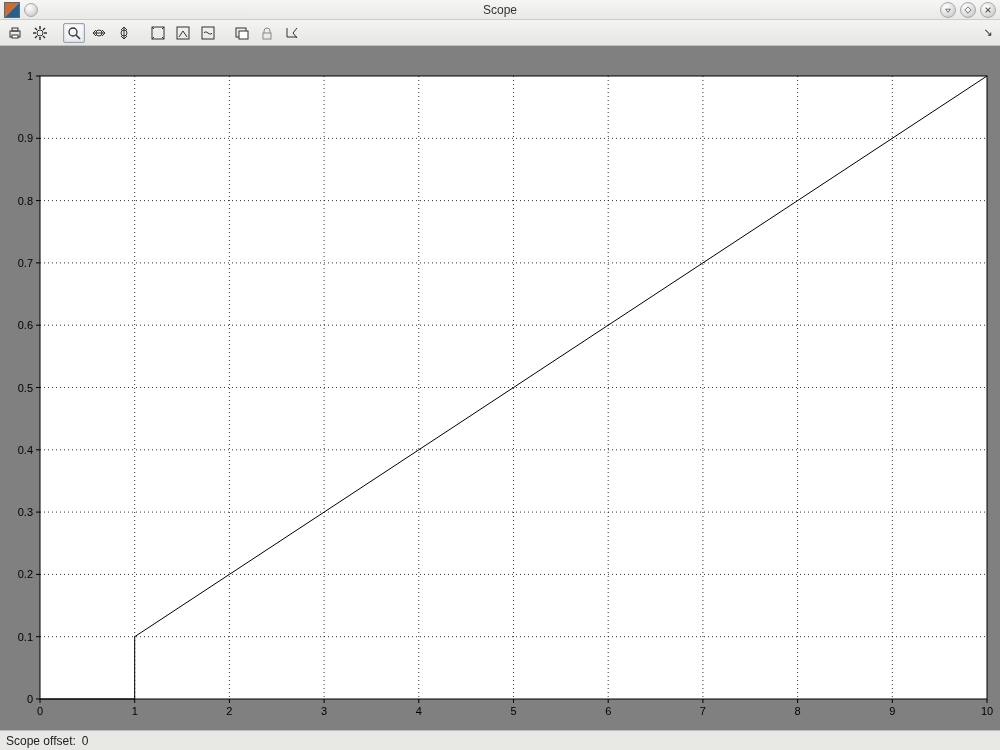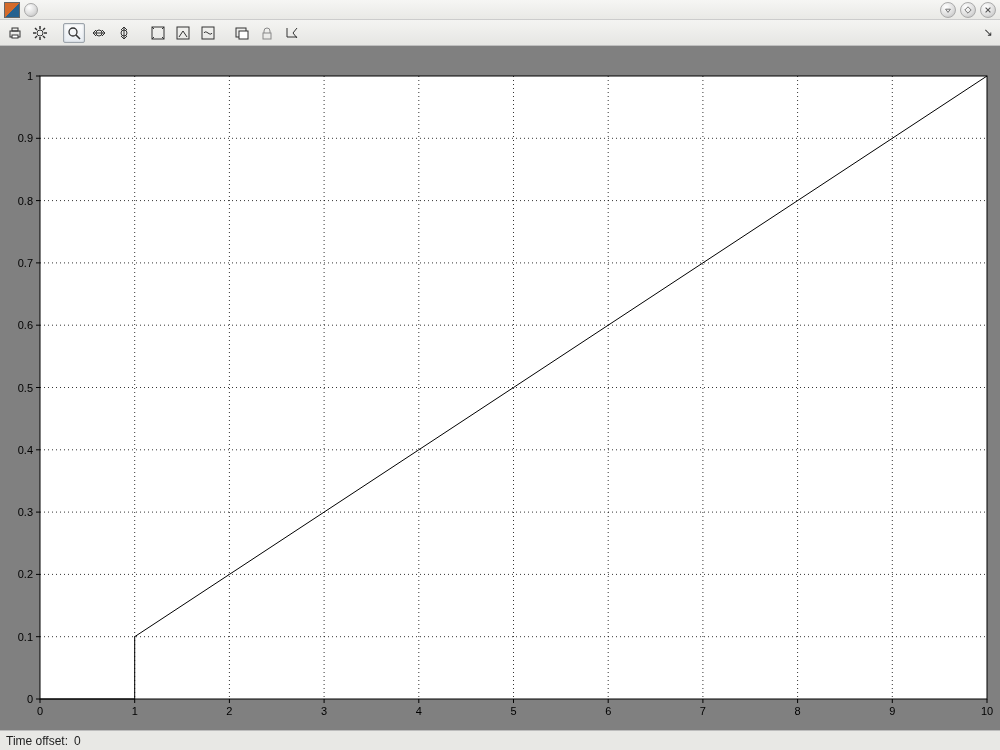--- a/index.html
+++ b/index.html
@@ -90,20 +90,21 @@
   .axis-text { font: 11px sans-serif; fill:#000; }
 </style>
 </head>
 <body>
 
 <div class="titlebar">
   <div class="left-icons">
     <span class="app-icon"></span>
     <span class="bullet-icon"></span>
   </div>
+  <div class="title">Scope</div>
   <div class="right-icons">
     <span class="win-btn">
       <svg width="8" height="8" viewBox="0 0 10 10">
           <path d="M5 2 L8 6 H2 Z" fill="none" stroke="#555" stroke-width="1" transform="rotate(180 5 5)"></path>
         </svg>
     </span>
     <span class="win-btn">
       <svg width="8" height="8" viewBox="0 0 10 10">
           <path d="M5 1 L1 5 L5 9 L9 5 Z" fill="none" stroke="#555" stroke-width="1"></path>
         </svg>
@@ -268,15 +269,15 @@
       <text x="33" y="158.59999999999997" text-anchor="end" class="axis-text">0.8</text>
       <line x1="36" y1="92.29999999999995" x2="40" y2="92.29999999999995" stroke="#000"></line>
       <text x="33" y="96.29999999999995" text-anchor="end" class="axis-text">0.9</text>
       <line x1="36" y1="30" x2="40" y2="30" stroke="#000"></line>
       <text x="33" y="34" text-anchor="end" class="axis-text">1</text>
       <path d="M40 653 L134.7 653 L134.7 590.7 L229.4 528.4 L324.09999999999997 466.1 L418.8 403.79999999999995 L513.5 341.5 L608.1999999999999 279.2 L702.9 216.90000000000003 L797.6 154.59999999999997 L892.3000000000001 92.29999999999995 L987 30 " fill="none" stroke="#000" stroke-width="1"></path>
     </svg>
 </div>
 
 <div class="statusbar">
-  <span>Time offset:</span>
+  <span>Scope offset:</span>
   <span>0</span>
 </div>
 
 </body></html>

